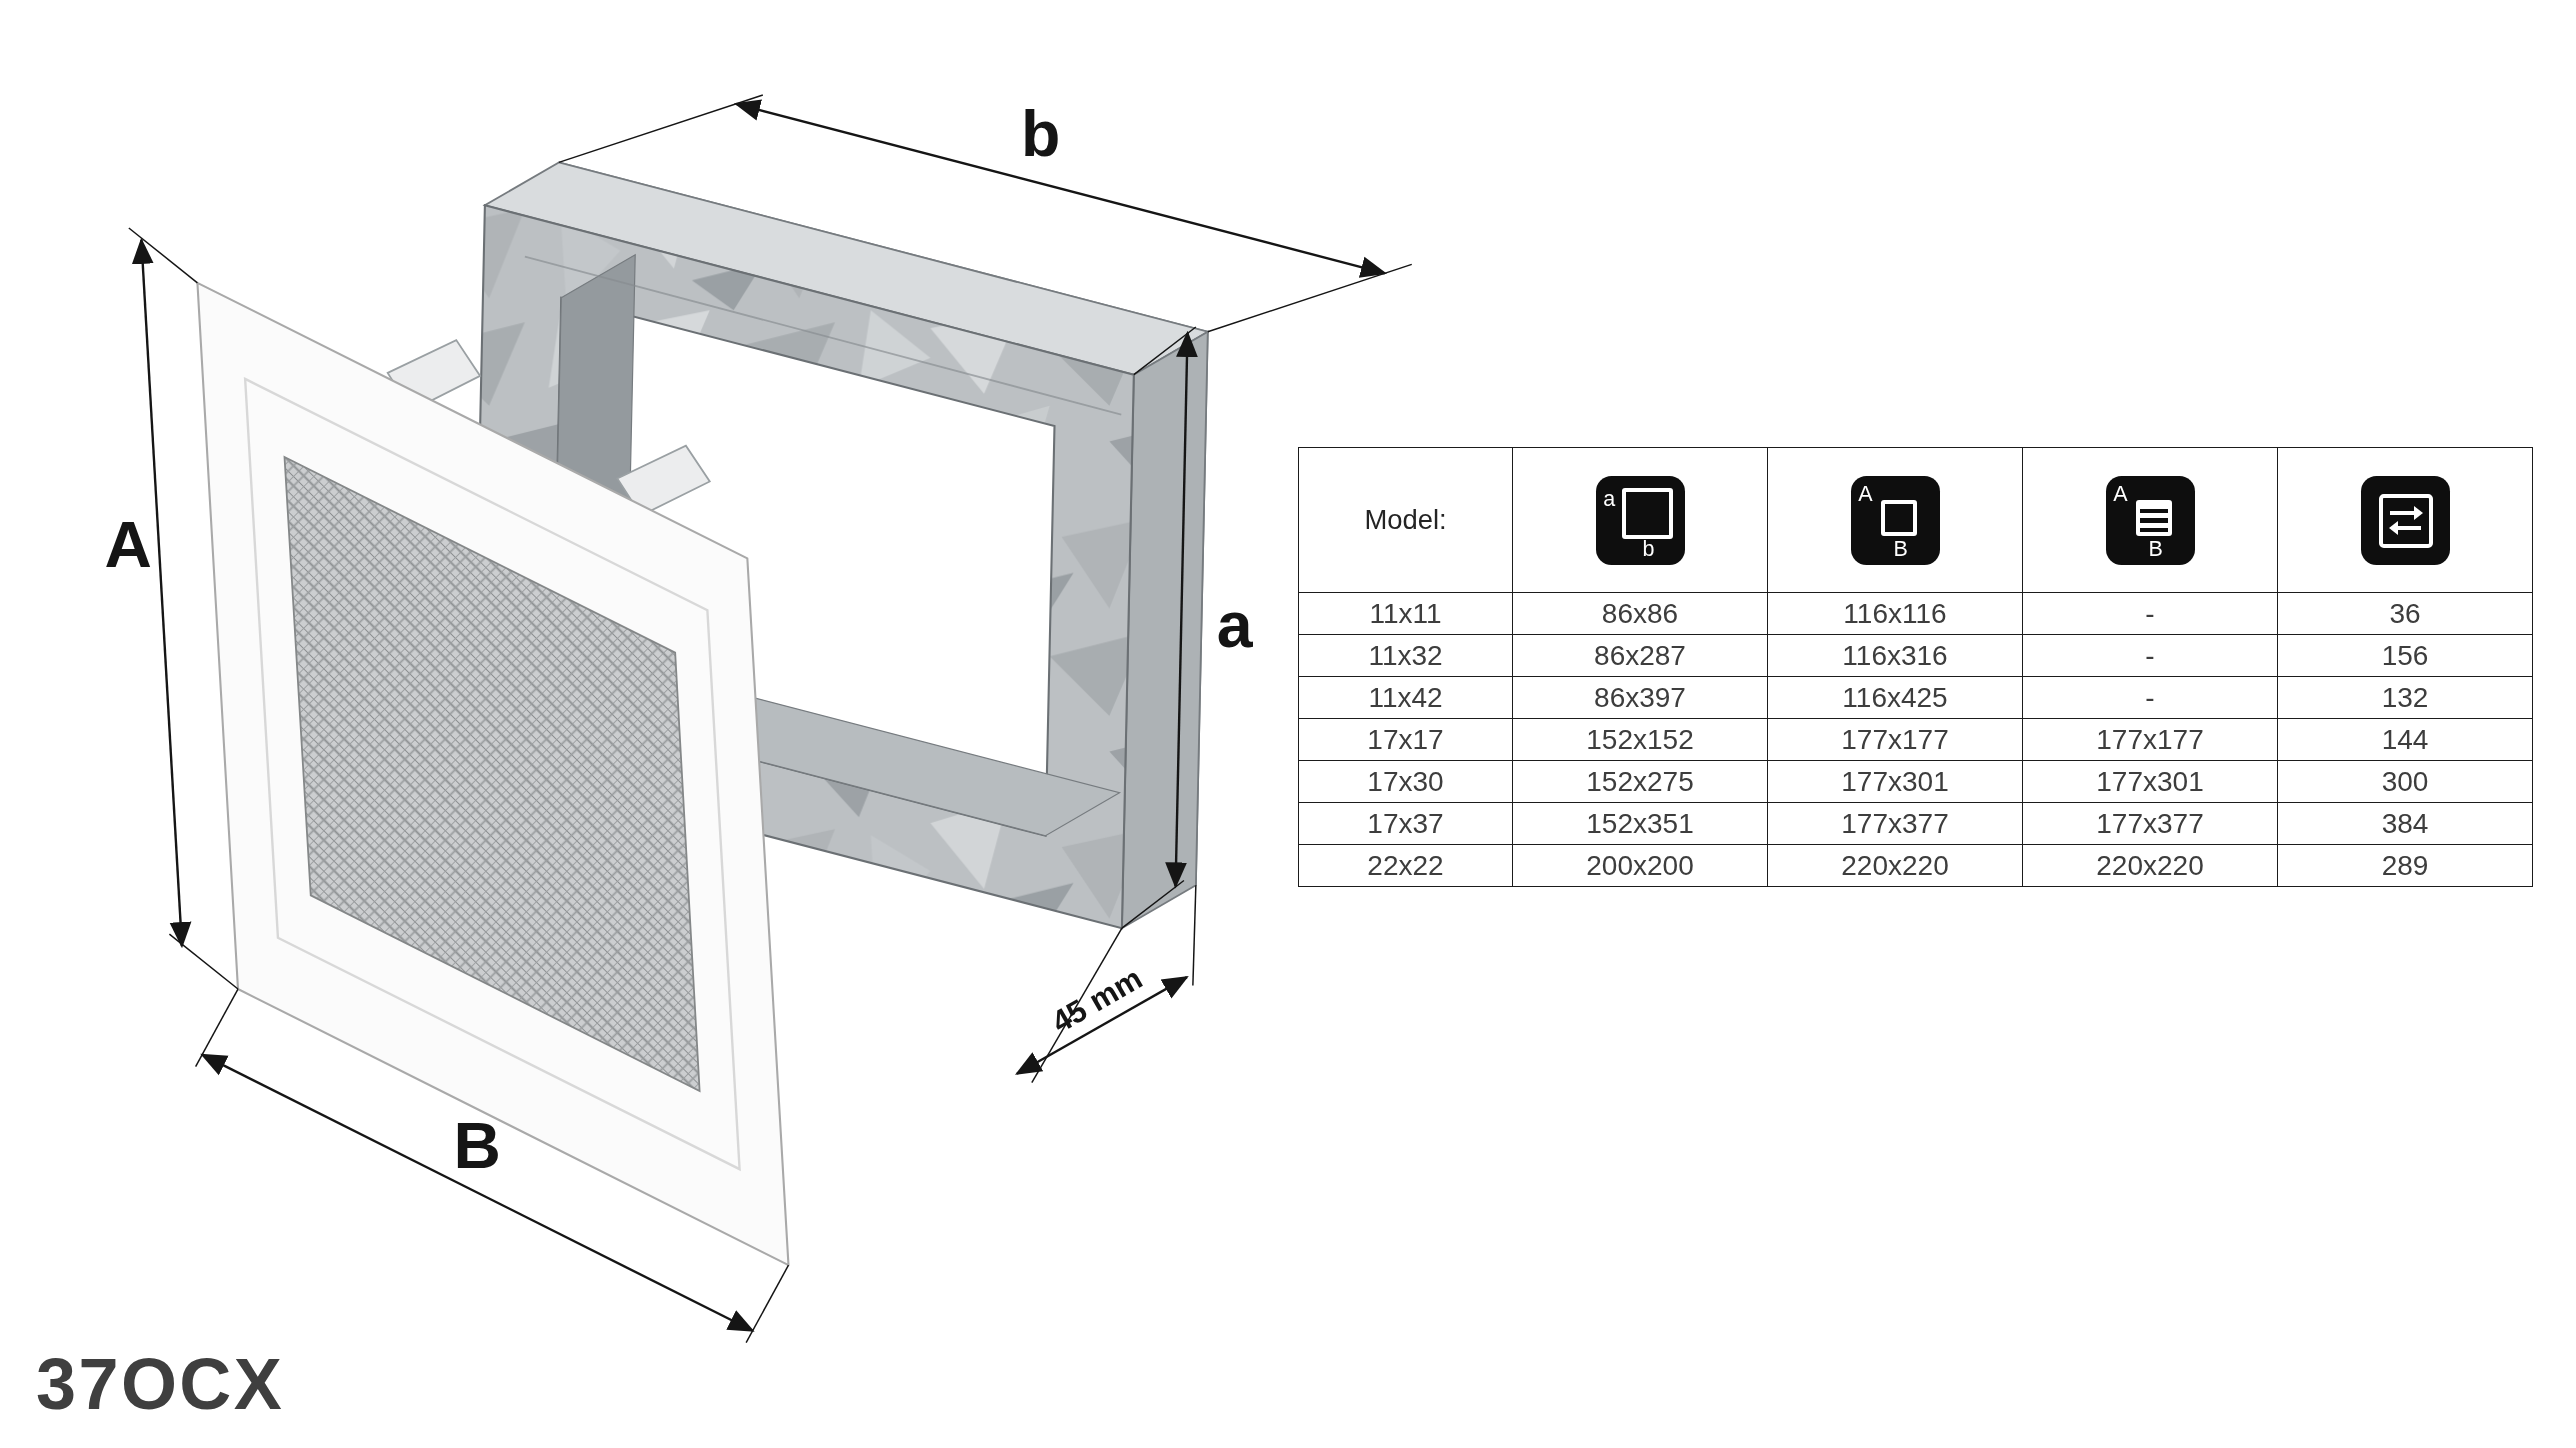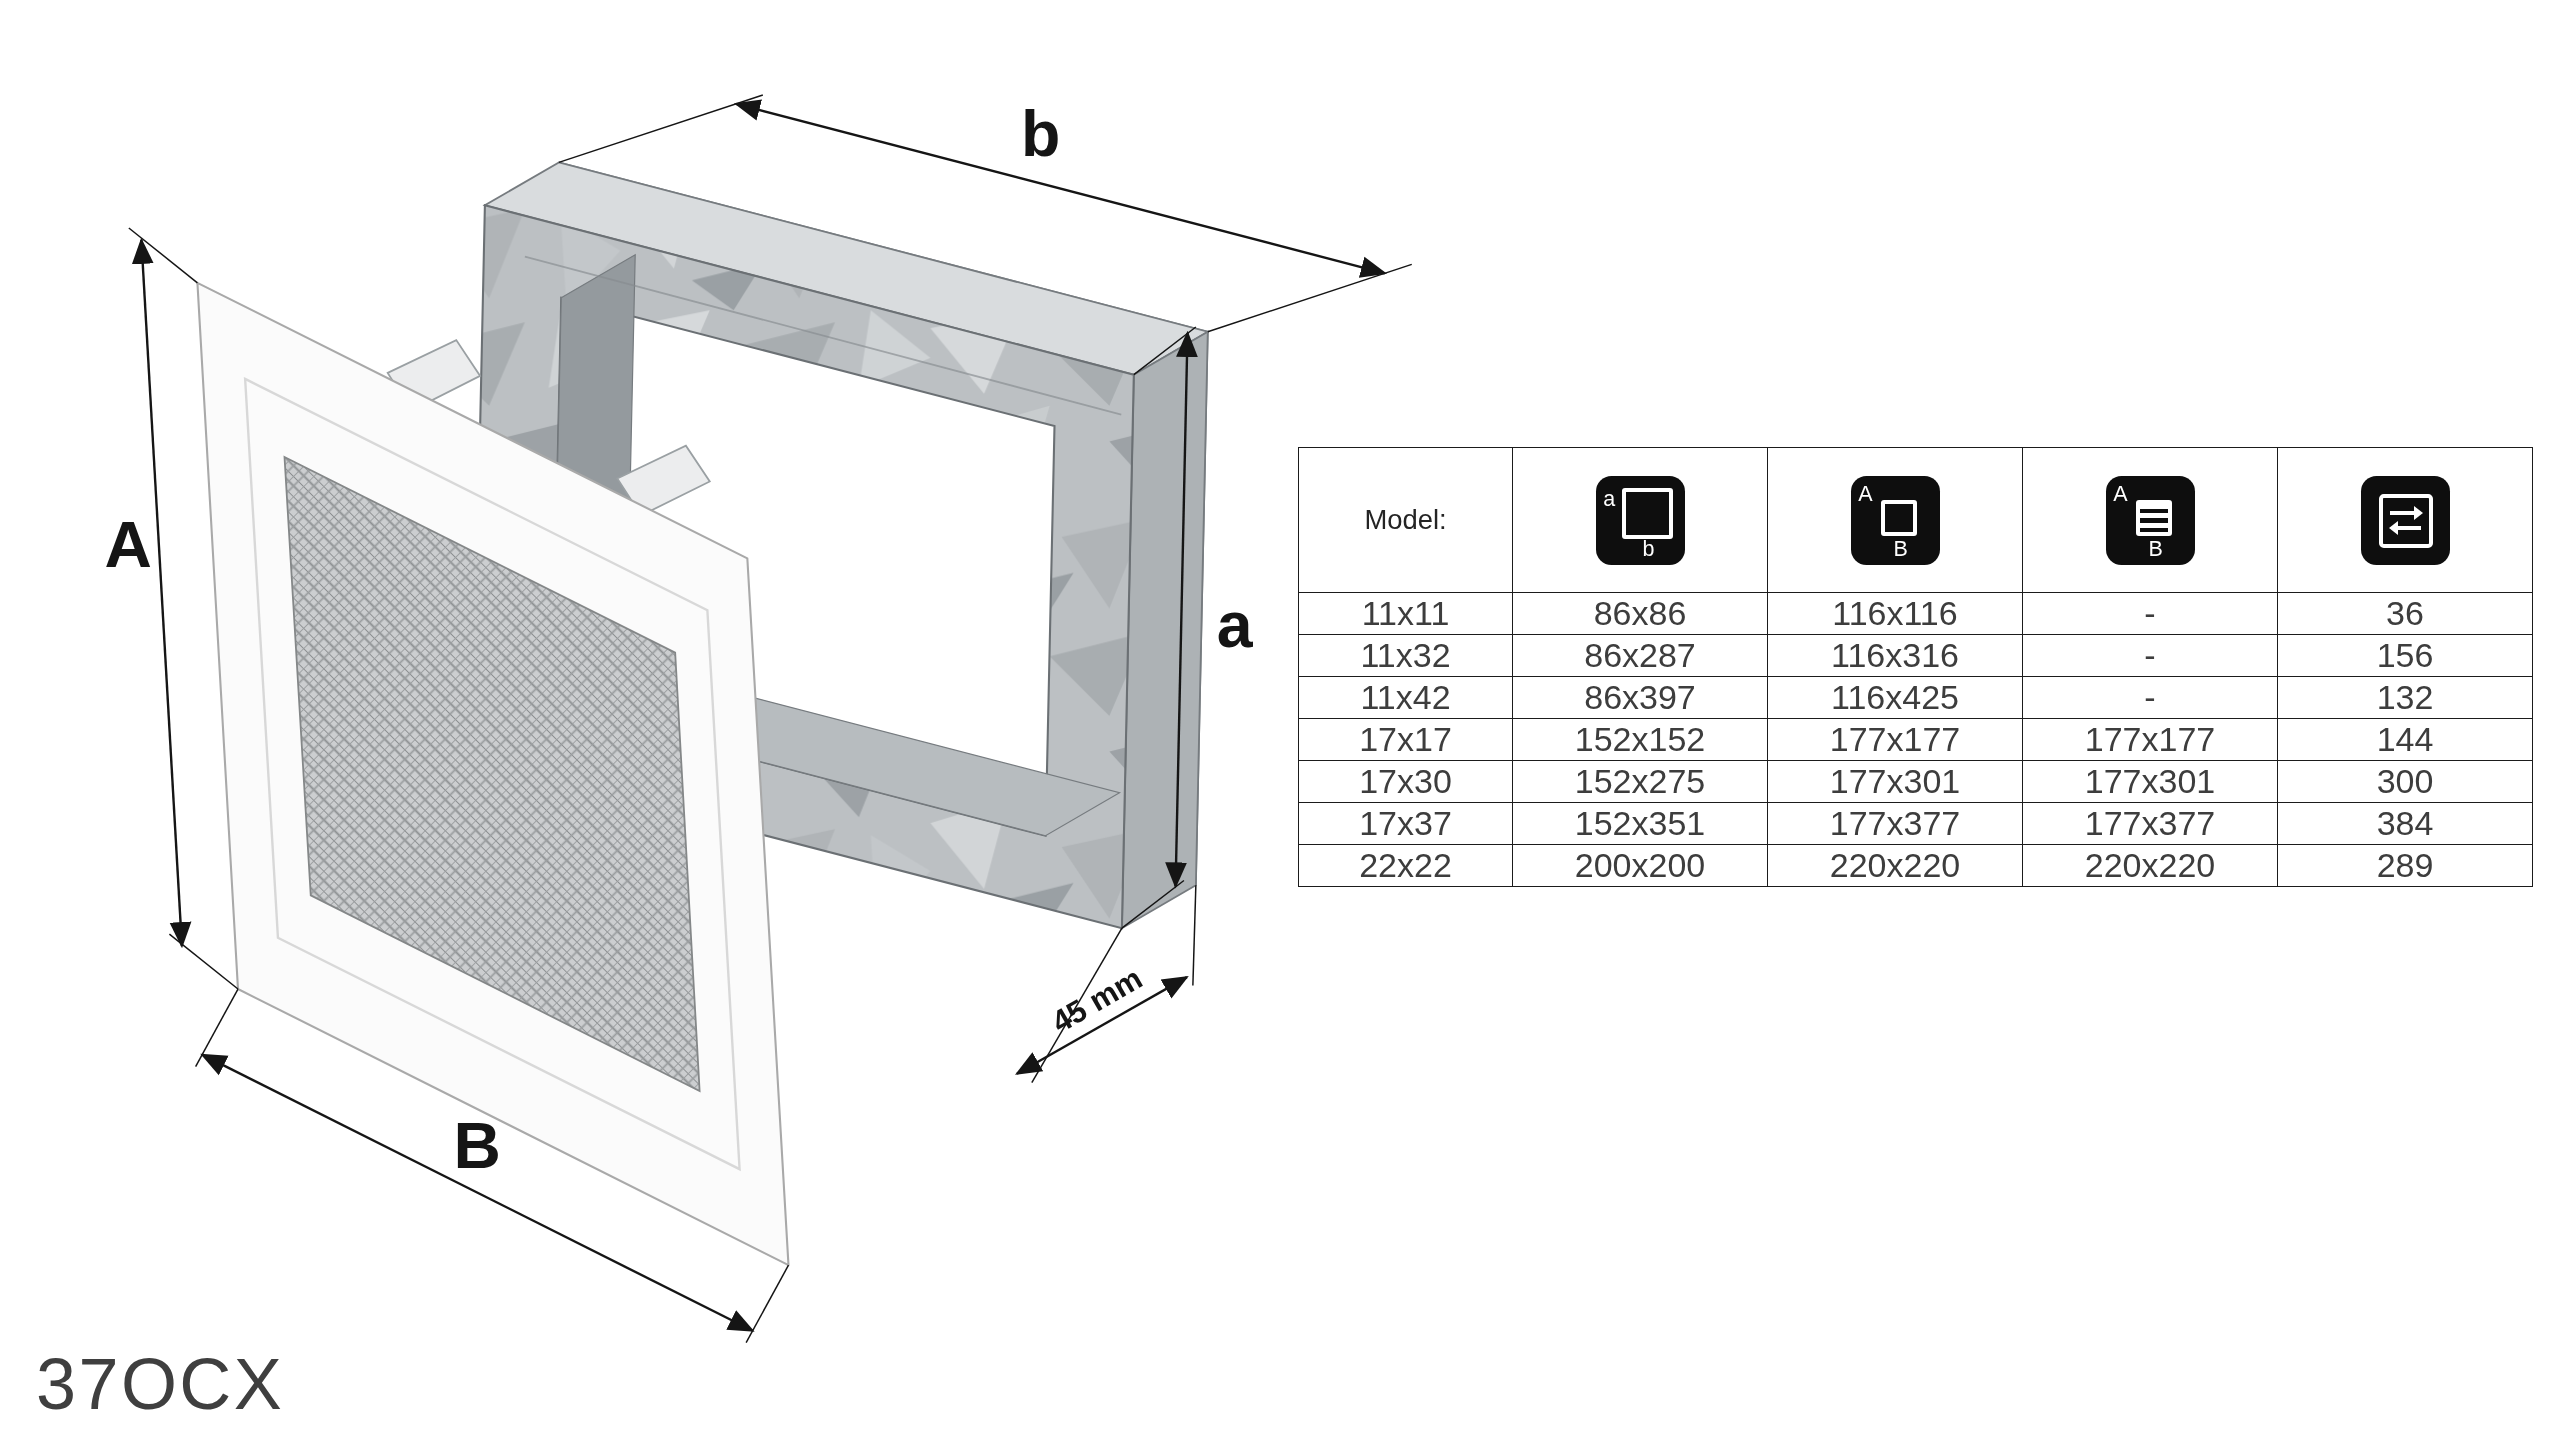--- a/index.html
+++ b/index.html
@@ -6,32 +6,32 @@
   body{
     width:2576px;height:1449px;position:relative;overflow:hidden;
     background:#ffffff;font-family:"Liberation Sans",sans-serif;
   }
   
   .diagram-svg{position:absolute;left:0;top:0;}
 
   
   .product-code{
     position:absolute;left:36px;top:1343px;
-    font-size:72px;color:#3f3f3f;letter-spacing:2.4px;font-weight:400;
+    font-size:72px;color:#3f3f3f;letter-spacing:2.4px;font-weight:700;
   }
 
   
   .spec-table-wrap{position:absolute;left:1298px;top:447px;}
   table.spec{border-collapse:collapse;table-layout:fixed;width:1232px;background:#fff;}
   table.spec th,table.spec td{
     border:1.8px solid #1b1b1b;text-align:center;vertical-align:middle;
     color:#3d3d3d;font-weight:400;padding:0;
   }
   table.spec thead th{height:144px;font-size:27.4px;color:#242424;}
-  table.spec tbody td{height:41px;font-size:34px;margin-left:7px;}
+  table.spec tbody td{height:41px;font-size:28px;margin-left:7px;}
 
   
   .icon-tile{
     width:89px;height:89px;background:#0e0e0e;border-radius:15.5px;
     margin:0 auto;position:relative;
   }
   .ilbl{position:absolute;color:#ffffff;font-size:21.5px;line-height:1;font-weight:400;}
   .isq{position:absolute;border:4.2px solid #ffffff;border-radius:3px;box-sizing:border-box;background:transparent;}
   
   .i1-sq{left:26px;top:12px;width:51px;height:51px;}

